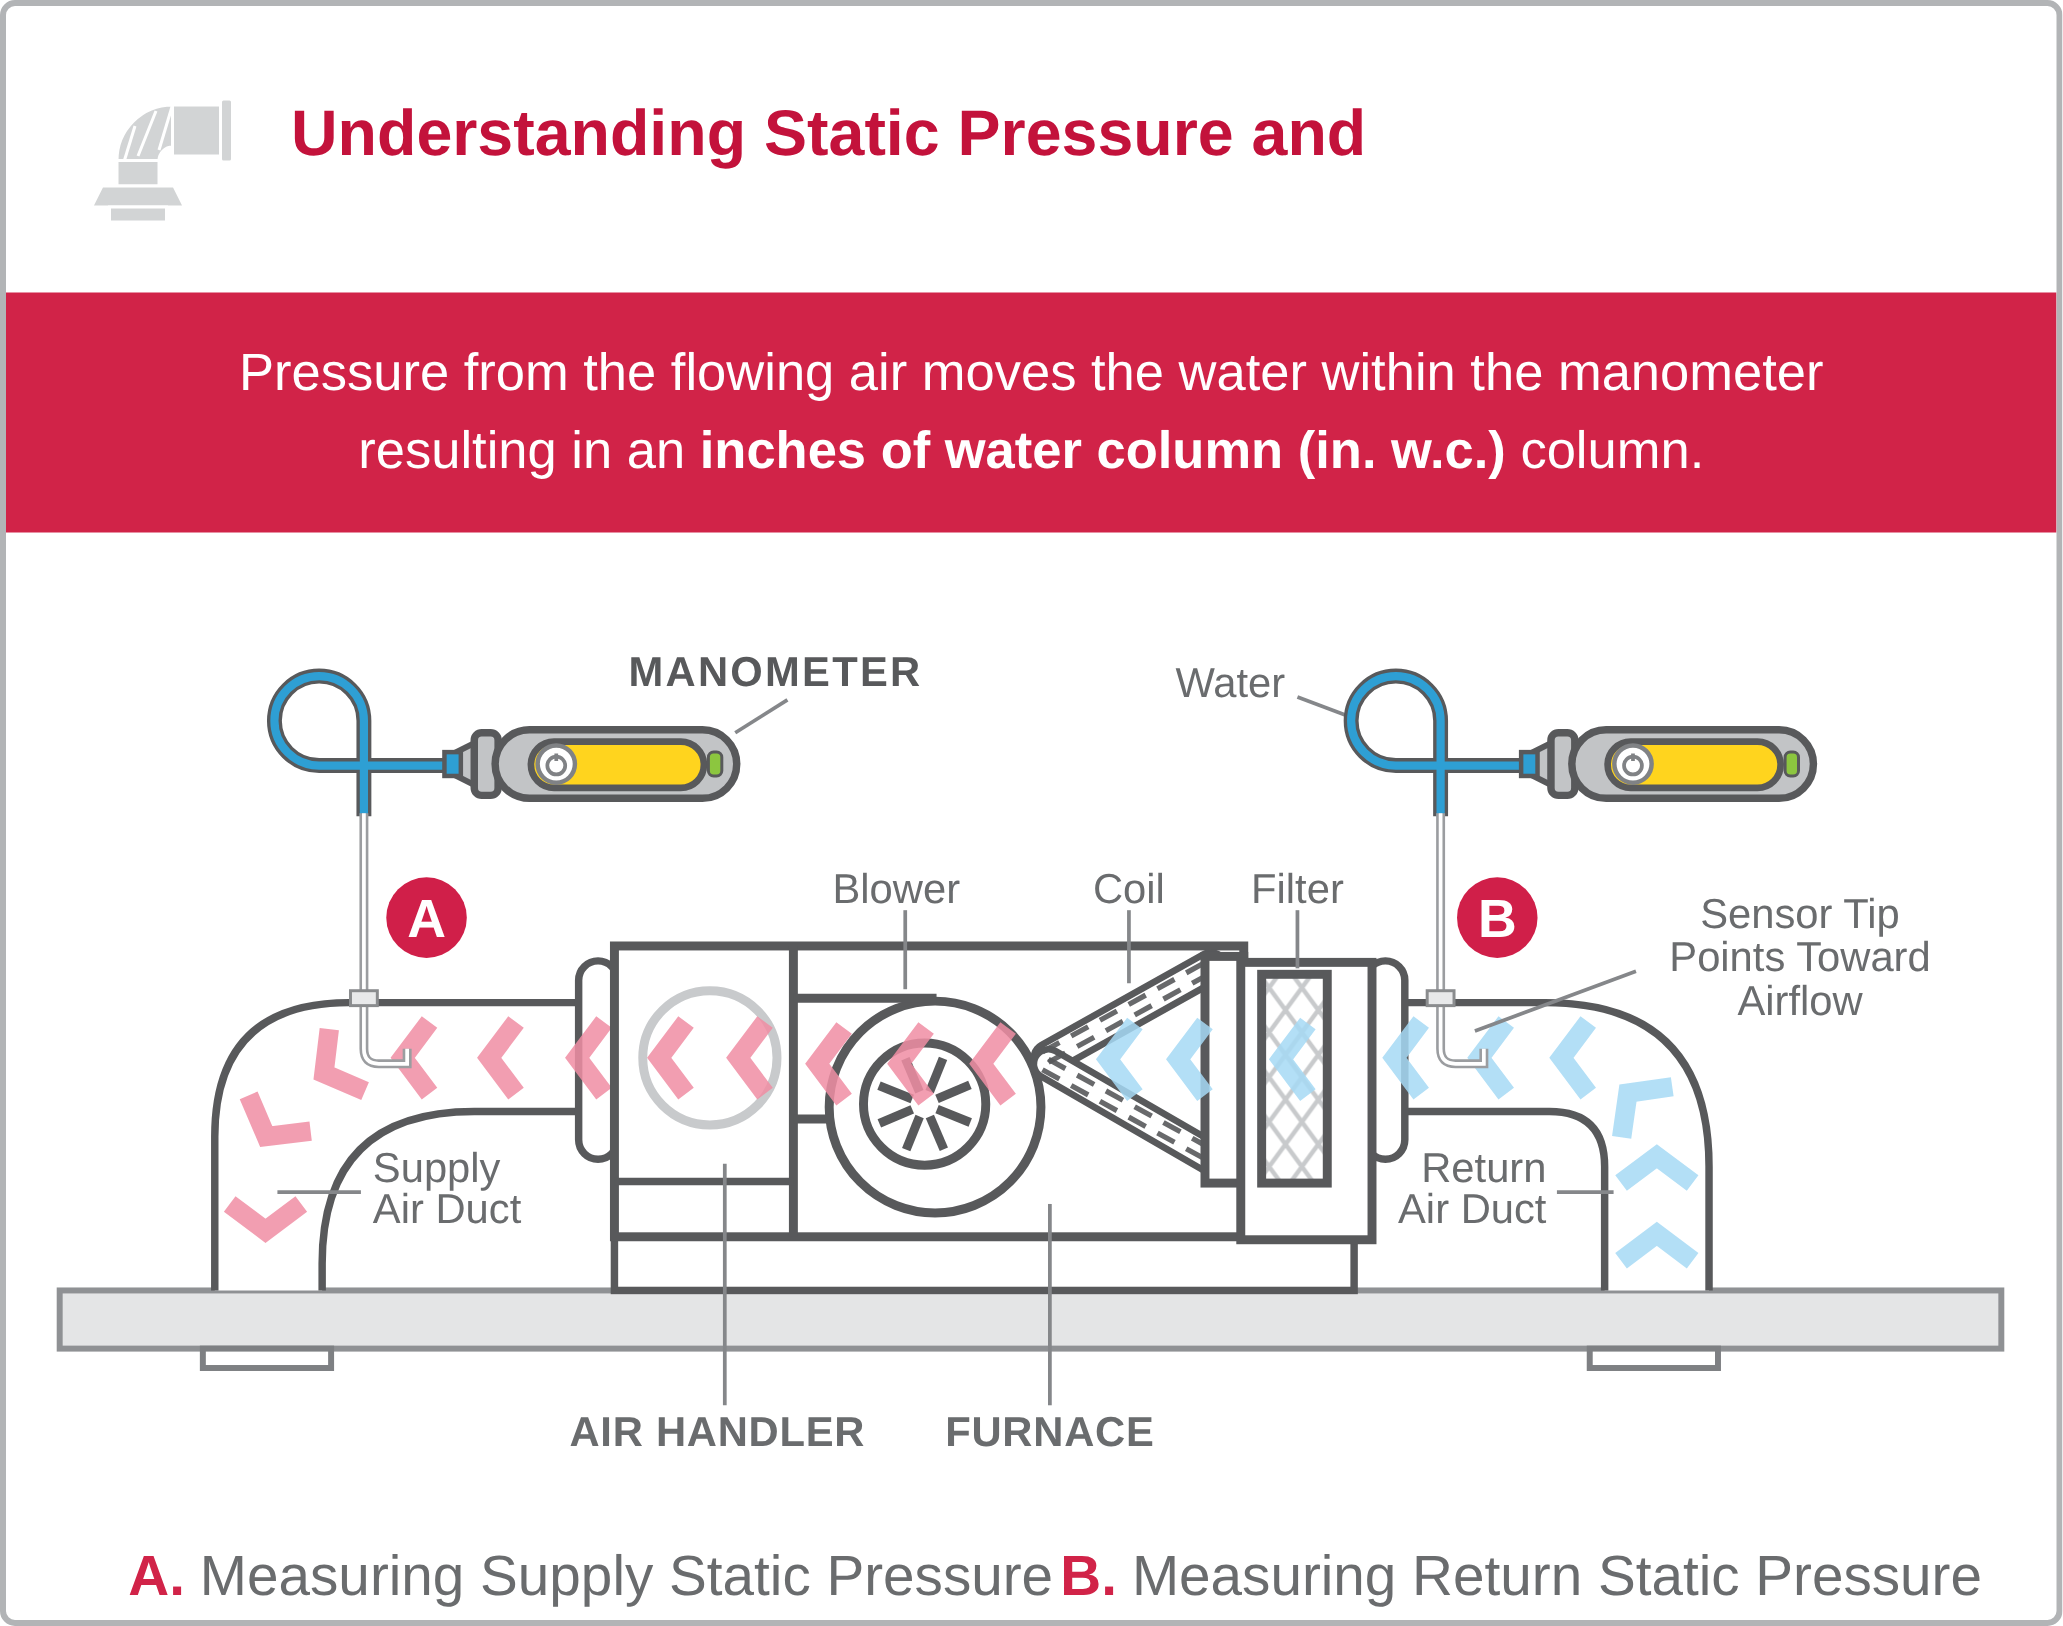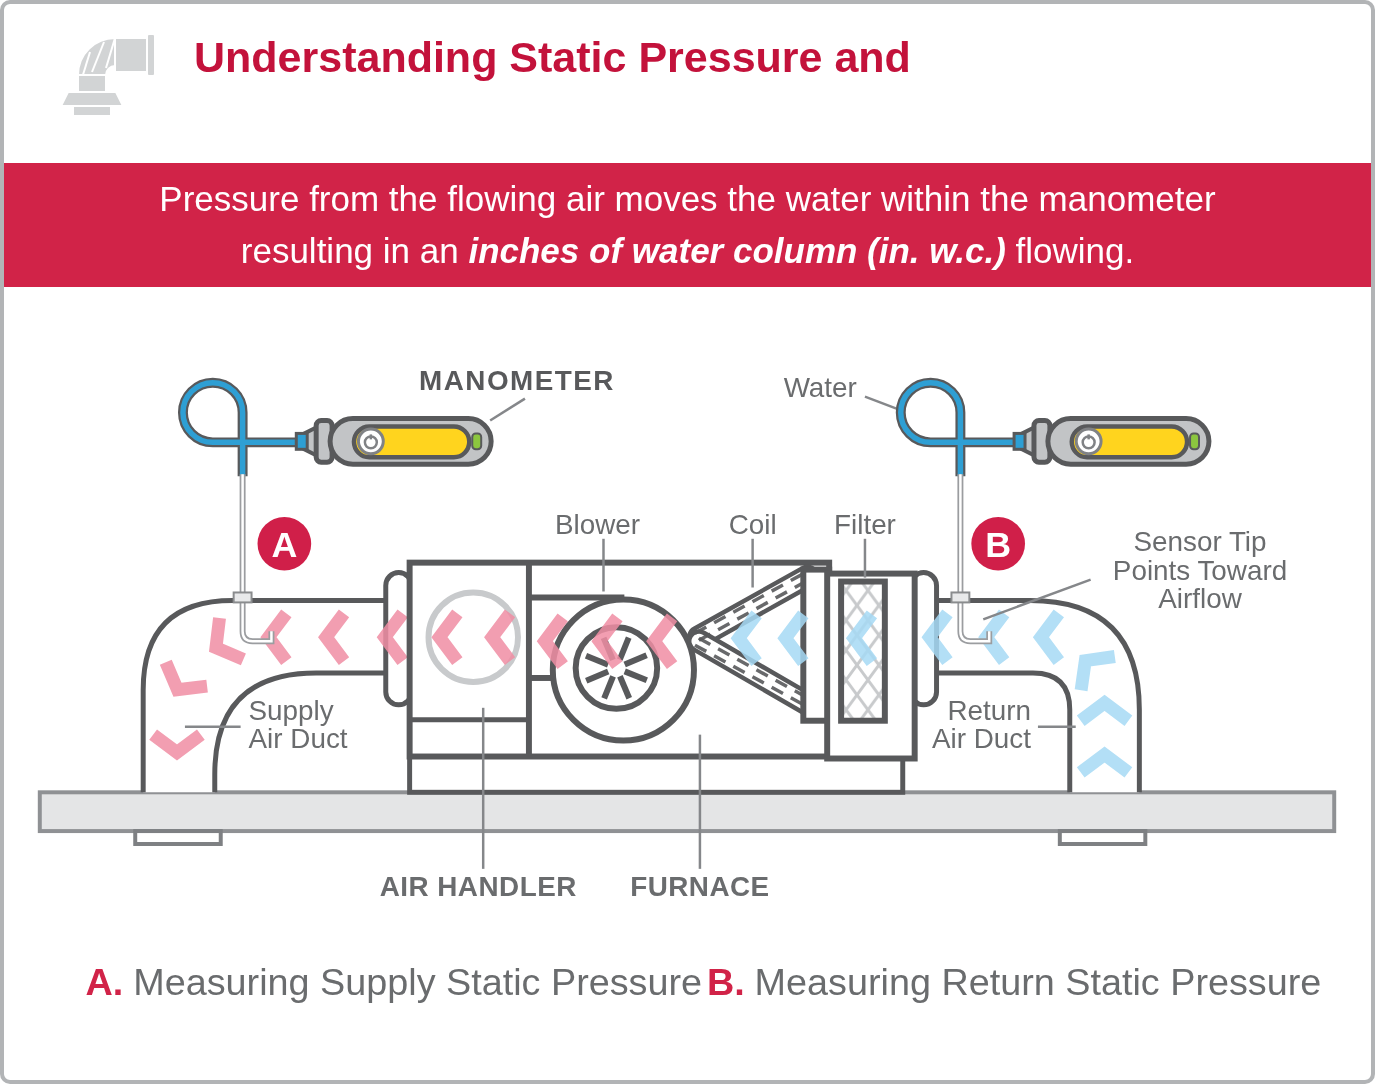--- a/index.html
+++ b/index.html
@@ -2,30 +2,30 @@
 <html style="--title-red: #C3123B; --banner-red: #D12348; --badge-red: #D01F49; --pink: #F08EA4; --sky-blue: #A6DAF5; --tube-blue: #2E9FD4; --screen-yellow: #FFD41E; --led-green: #8CC63F; --outline: #58595B; --mid-gray: #6A6C6E; --probe-gray: #9B9DA0; --device-gray: #C2C4C6; --light-gray: #D2D4D5; --floor-fill: #E4E5E6; --floor-edge: #8F9194; --hatch-gray: #C8CACC;"><head>
 <meta charset="utf-8">
 <style>
   html,body{margin:0;padding:0;background:#fff;}
   #page{
     width:1375px;height:1084px;box-sizing:border-box;position:relative;
     background:#fff;border:4px solid #B2B4B6;border-radius:10px;overflow:hidden;
     font-family:"Liberation Sans",sans-serif;
   }
   
-  #header{display:flex;align-items:flex-start;padding:26px 0 0 56px;height:133px;}
+  #header{display:flex;align-items:flex-start;padding:26px 0 0 56px;height:133px;margin-top:32px;}
   #header .icon-wrap{flex:0 0 auto;}
   #title{margin-left:34px;font-weight:bold;font-size:43px;line-height:1.26;color:var(--title-red);padding-top:0px;}
   
   #banner{
-    height:124px;background:var(--banner-red);color:#fff;
+    height:160px;background:var(--banner-red);color:#fff;
     display:flex;flex-direction:column;justify-content:center;align-items:center;
     font-size:35px;line-height:1.48;text-align:center;
   }
-  #banner b{font-weight:bold;font-style:italic;}
+  #banner b{font-weight:bold;}
   
   svg text{font-family:"Liberation Sans",sans-serif;}
   .o5{stroke:var(--outline);stroke-width:5;fill:none;}
   .o6{stroke:var(--outline);stroke-width:6;fill:none;}
   .fw{fill:#fff;}
   .chev{opacity:.85;}
   .chev-p{stroke:var(--pink);}
   .chev-b{stroke:var(--sky-blue);}
   .lbl{fill:var(--mid-gray);font-size:28px;}
   .lbl-dark{fill:#58595B;}
@@ -63,21 +63,21 @@
       </svg>
     </div>
     <div id="title">
       <div>Understanding Static Pressure and</div>
     </div>
   </div>
 
   
   <div id="banner">
     <div>Pressure from the flowing air moves the water within the manometer</div>
-    <div><span>resulting in an </span><b>inches of water column (in. w.c.)</b><span> flowing.</span></div>
+    <div><span>resulting in an </span><b>inches of water column (in. w.c.)</b><span> column.</span></div>
   </div>
 
   
   <svg id="diagram" width="1367" height="773" viewBox="0 310 1375 777">
 
     <defs>
       <polyline id="chev" points="9,-24 -9,0 9,24" fill="none" stroke-width="13"></polyline>
       <pattern id="hatch" width="22" height="30" patternUnits="userSpaceOnUse">
         <path d="M0,0 L22,30 M22,0 L0,30" stroke="#C8CACC" stroke-width="3" fill="none"></path>
       </pattern>

